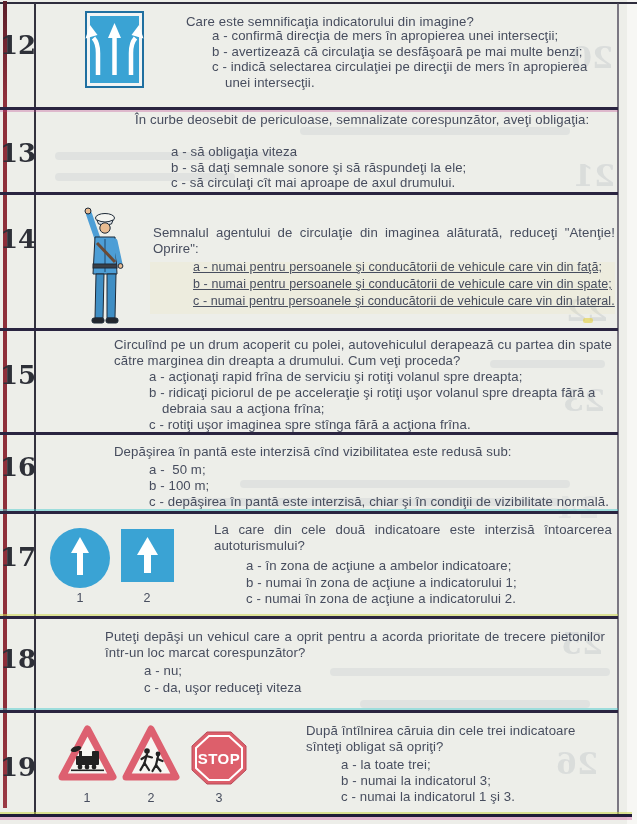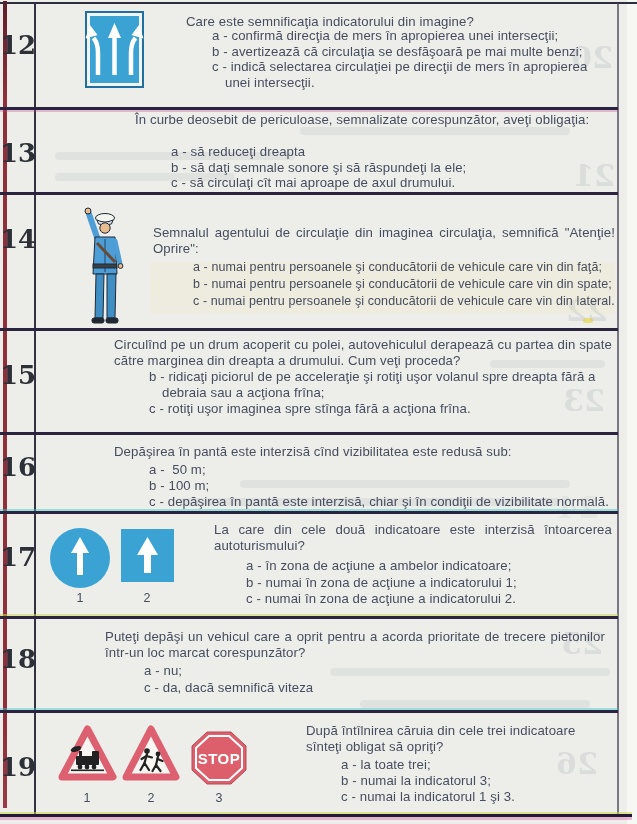--- a/index.html
+++ b/index.html
@@ -24,21 +24,21 @@
   .qnum{position:absolute;left:0;width:34px;text-align:center;
     font-family:"DejaVu Serif","Liberation Serif",serif;font-weight:bold;
     font-size:26px;color:#2e3038;}
   .stem,.opt{font-size:13.2px;line-height:16px;letter-spacing:.1px;}
   .stem{position:absolute;}
   .opts{position:absolute;}
   .opt{padding-left:13px;text-indent:-13px;white-space:pre-wrap;}
   .just{text-align:justify;}
   .lh155 .opt,.lh155{line-height:15.5px;}
   .lh165 .opt{line-height:16.5px;}
-  .lh17 .opt{line-height:17px;}
+  .lh17 .opt{line-height:17px;text-decoration:underline;}
   .tight .opt{font-size:12.5px;white-space:nowrap;}
   .sign{position:absolute;}
   .slabel{position:absolute;width:30px;text-align:center;font-size:12.5px;color:#474d5e;}
   .ghost-num{position:absolute;width:44px;text-align:center;transform:scaleX(-1);
     font-family:"DejaVu Serif",serif;font-weight:bold;font-size:30px;
     color:rgba(125,135,155,.17);}
   .gbar{position:absolute;height:8px;border-radius:4px;background:rgba(122,134,152,.11);filter:blur(.6px);}
   .band{position:absolute;background:rgba(240,225,170,.18);}
   .fleck{position:absolute;background:rgba(228,208,60,.6);border-radius:2px;}
 </style>
@@ -99,21 +99,21 @@
       <div class="opt">a - confirmă direcţia de mers în apropierea unei intersecţii;</div>
       <div class="opt">b - avertizează că circulaţia se desfăşoară pe mai multe benzi;</div>
       <div class="opt">c - indică selectarea circulaţiei pe direcţii de mers în apropierea unei intersecţii.</div>
     </div>
   </section>
 
   <section class="row" style="top:107px;height:85px">
     <div class="qnum" style="top:31px">13</div>
     <div class="stem just lh155" style="left:135px;top:5px;width:487px">În curbe deosebit de periculoase, semnalizate corespunzător, aveţi obligaţia:</div>
     <div class="opts lh155" style="left:171px;top:37px;width:440px">
-      <div class="opt">a - să reduceţi dreapta</div>
+      <div class="opt">a - să obligaţia viteza</div>
       <div class="opt">b - să daţi semnale sonore şi să răspundeţi la ele;</div>
       <div class="opt">c - să circulaţi cît mai aproape de axul drumului.</div>
     </div>
   </section>
 
   <section class="row" style="top:196px;height:176px">
     <div class="qnum" style="top:28px">14</div>
     <div class="band" style="left:150px;top:66px;width:465px;height:52px"></div>
     <svg class="sign" style="left:60px;top:8px" width="80" height="126" viewBox="0 0 80 126">
       <g stroke="#1e2a38" stroke-width="1">
@@ -127,32 +127,33 @@
         <line x1="37" y1="39" x2="55" y2="58" stroke="#6b4a35" stroke-width="3"></line>
         <rect x="33" y="60" width="24" height="4" fill="#3a3f46"></rect>
         <line x1="55" y1="37" x2="60" y2="60" stroke="#4d9ed6" stroke-width="5" stroke-linecap="round"></line>
         <circle cx="60.5" cy="62" r="2.4" fill="#e9bc92"></circle>
         <path d="M36,70 L35,114 L43,114 L44,70 Z" fill="#3f8ec4"></path>
         <path d="M47,70 L47,114 L55,114 L56,70 Z" fill="#3f8ec4"></path>
         <rect x="32" y="114" width="12" height="5" rx="2" fill="#23272e"></rect>
         <rect x="46" y="114" width="12" height="5" rx="2" fill="#23272e"></rect>
       </g>
     </svg>
-    <div class="stem just" style="left:153px;top:29px;width:462px">Semnalul agentului de circulaţie din imaginea circulaţia, semnifică "Atenţie! Oprire":</div>
+    <div class="stem just" style="left:153px;top:29px;width:462px">Semnalul agentului de circulaţie din imaginea alăturată, reduceţi "Atenţie! Oprire":</div>
     <div class="opts tight lh17" style="left:193px;top:63px;width:430px">
       <div class="opt">a - numai pentru persoanele şi conducătorii de vehicule care vin din faţă;</div>
       <div class="opt">b - numai pentru persoanele şi conducătorii de vehicule care vin din spate;</div>
       <div class="opt">c - numai pentru persoanele şi conducătorii de vehicule care vin din lateral.</div>
     </div>
   </section>
 
   <section class="row" style="top:328px;height:104px">
     <div class="qnum" style="top:32px">15</div>
     <div class="stem just" style="left:114px;top:9px;width:498px">Circulînd pe un drum acoperit cu polei, autovehiculul derapează cu partea din spate către marginea din dreapta a drumului. Cum veţi proceda?</div>
     <div class="opts" style="left:149px;top:41px;width:468px">
+      <div class="opt">a - acţionaţi rapid frîna de serviciu şi rotiţi volanul spre dreapta;</div>
       <div class="opt">b - ridicaţi piciorul de pe acceleraţie şi rotiţi uşor volanul spre dreapta fără a debraia sau a acţiona frîna;</div>
       <div class="opt">c - rotiţi uşor imaginea spre stînga fără a acţiona frîna.</div>
     </div>
   </section>
 
   <section class="row" style="top:432px;height:79px">
     <div class="qnum" style="top:20px">16</div>
     <div class="stem" style="left:114px;top:12px;width:490px">Depăşirea în pantă este interzisă cînd vizibilitatea este redusă sub:</div>
     <div class="opts" style="left:149px;top:30px;width:470px">
       <div class="opt">a - &nbsp;50 m;</div>
@@ -181,21 +182,21 @@
       <div class="opt">b - numai în zona de acţiune a indicatorului 1;</div>
       <div class="opt">c - numai în zona de acţiune a indicatorului 2.</div>
     </div>
   </section>
 
   <section class="row" style="top:616px;height:94px">
     <div class="qnum" style="top:28px">18</div>
     <div class="stem just" style="left:105px;top:13px;width:500px">Puteţi depăşi un vehicul care a oprit pentru a acorda prioritate de trecere pietonilor într-un loc marcat corespunzător?</div>
     <div class="opts lh165" style="left:144px;top:47px;width:420px">
       <div class="opt">a - nu;</div>
-      <div class="opt">c - da, dacă semnifică viteza</div>
+      <div class="opt">c - da, uşor reduceţi viteza</div>
     </div>
   </section>
 
   <section class="row" style="top:710px;height:104px">
     <div class="qnum" style="top:42px">19</div>
     <svg class="sign" style="left:58px;top:15px" width="59" height="59" viewBox="0 0 59 59">
       <polygon points="29.5,4 55,52 4,52" fill="#f7f6f2" stroke="#dd6070" stroke-width="7" stroke-linejoin="round"></polygon>
       <g fill="#222">
         <ellipse cx="18" cy="24" rx="5.5" ry="2.6" transform="rotate(-18 18 24)"></ellipse>
         <rect x="21" y="26" width="3" height="6"></rect>

